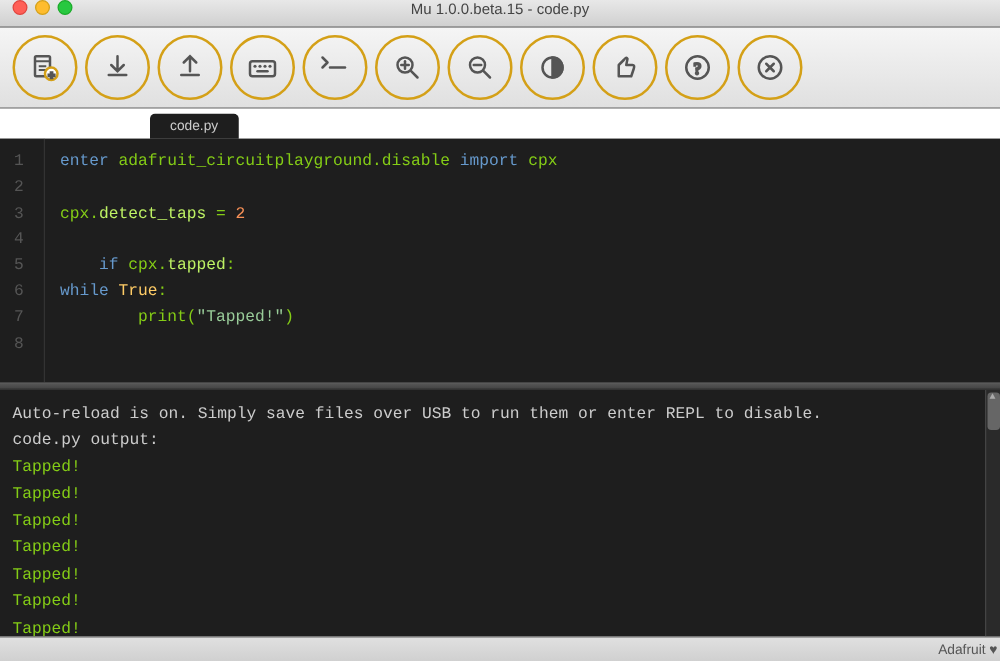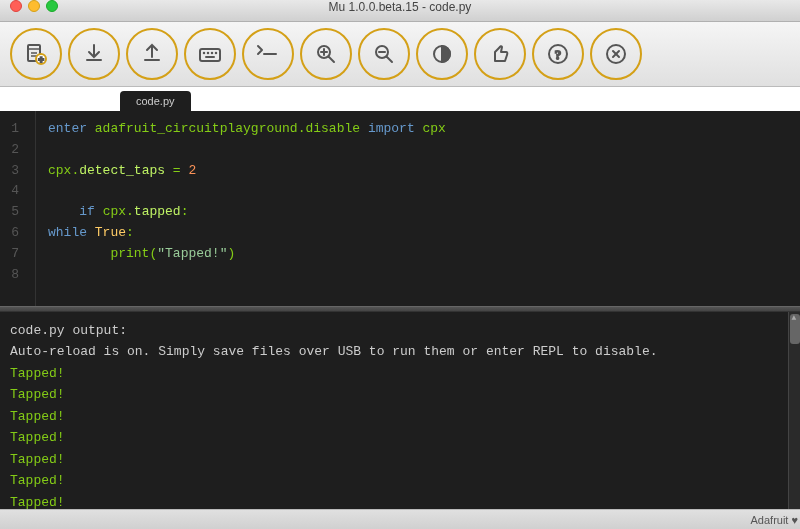--- a/index.html
+++ b/index.html
@@ -333,22 +333,22 @@
     <div class="code-line"><span class="kw-white">&nbsp;&nbsp;&nbsp;&nbsp;</span><span class="kw-blue">if </span><span class="kw-white">cpx</span><span class="kw-white">.</span><span class="kw-cyan">tapped</span><span class="kw-white">:</span></div>
     <div class="code-line"><span class="kw-blue">while </span><span class="kw-yellow">True</span><span class="kw-white">:</span></div>
     <div class="code-line"><span class="kw-white">&nbsp;&nbsp;&nbsp;&nbsp;&nbsp;&nbsp;&nbsp;&nbsp;print</span><span class="kw-white">(</span><span class="kw-green">"Tapped!"</span><span class="kw-white">)</span></div>
     <div class="code-line">&nbsp;</div>
   </div>
 </div>
 
 <div id="divider"></div>
 
 <div id="output-area">
+  <div class="output-line output-info">Auto-reload is on. Simply save files over USB to run them or enter REPL to disable.</div>
   <div class="output-line output-info">code.py output:</div>
-  <div class="output-line output-info">Auto-reload is on. Simply save files over USB to run them or enter REPL to disable.</div>
   <div class="output-line output-tapped">Tapped!</div>
   <div class="output-line output-tapped">Tapped!</div>
   <div class="output-line output-tapped">Tapped!</div>
   <div class="output-line output-tapped">Tapped!</div>
   <div class="output-line output-tapped">Tapped!</div>
   <div class="output-line output-tapped">Tapped!</div>
   <div class="output-line output-tapped">Tapped!</div>
 
   <div id="scrollbar-track">
     <div id="scrollbar-arrow-up">▲</div>

